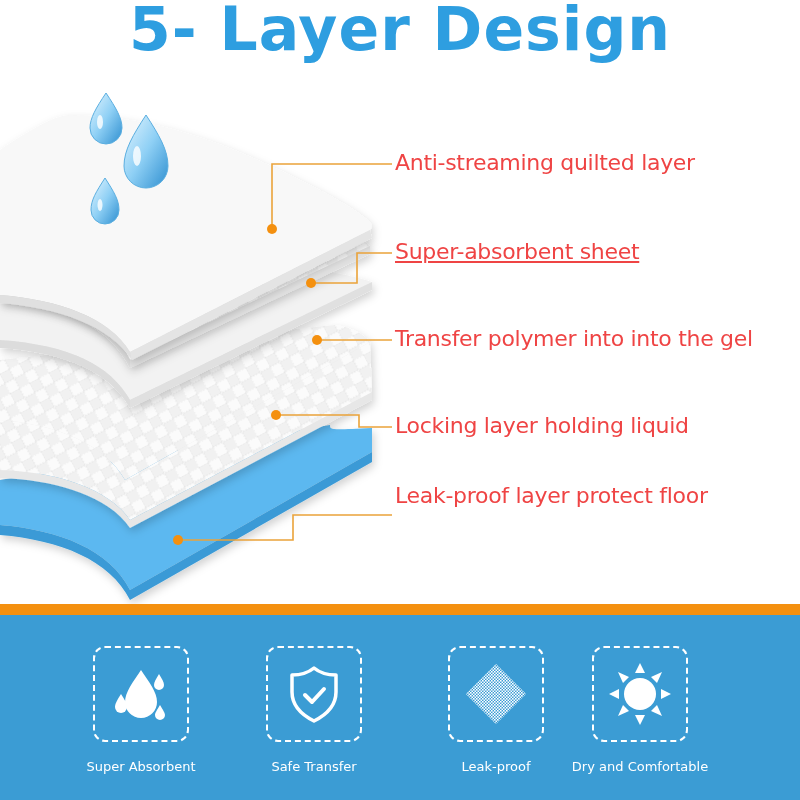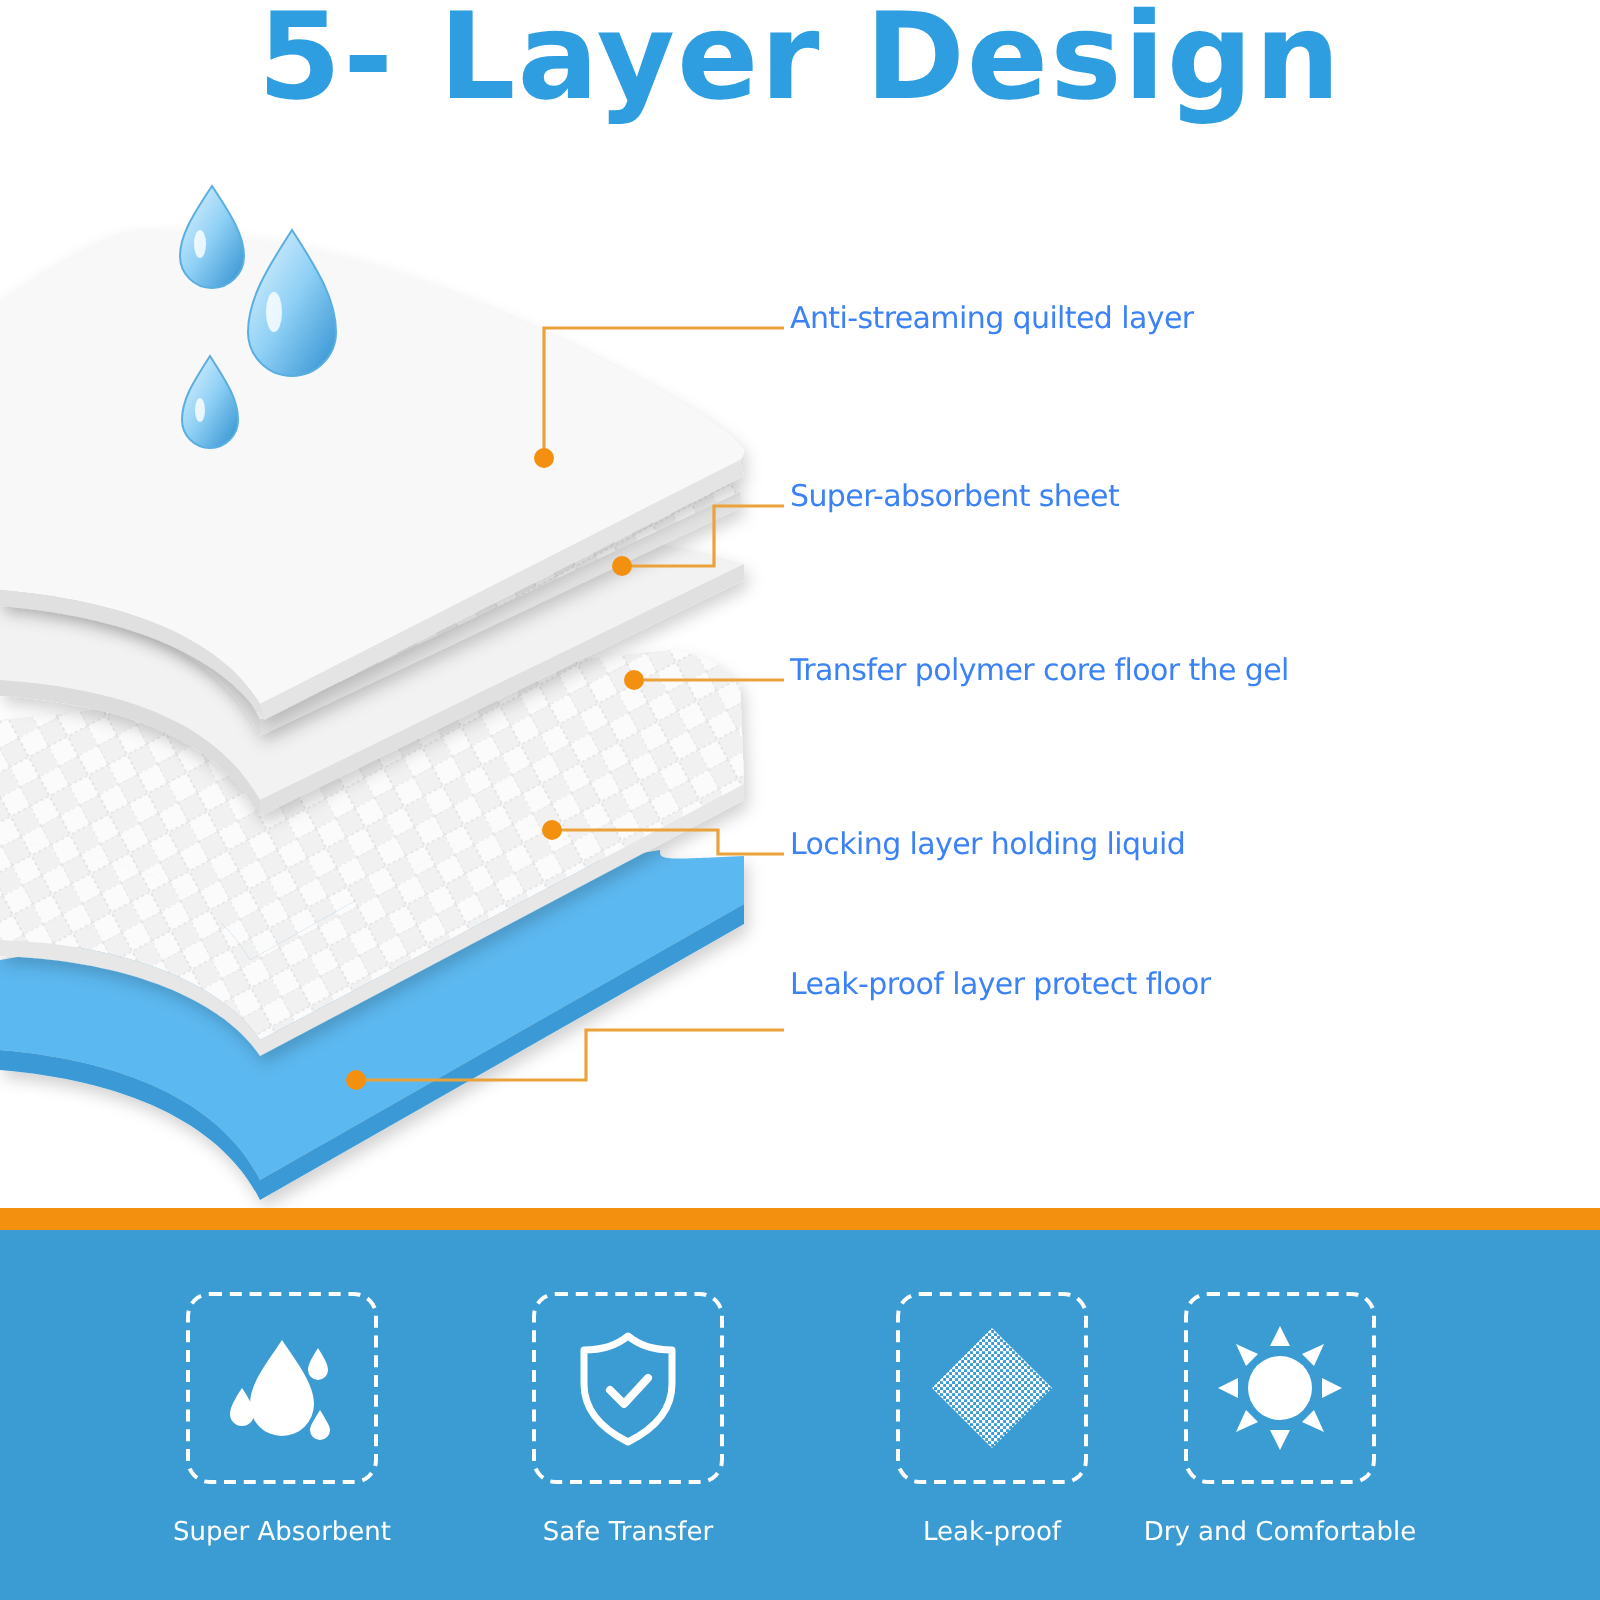--- a/index.html
+++ b/index.html
@@ -1,19 +1,19 @@
 <!DOCTYPE html>
 <html><head>
 <meta charset="utf-8">
 <style>
   html,body{margin:0;padding:0;}
   body{width:800px;height:800px;overflow:hidden;background:#ffffff;font-family:"DejaVu Sans","Liberation Sans",sans-serif;position:relative;}
   .title{position:absolute;left:0;top:-6px;width:800px;text-align:center;font-family:"DejaVu Sans",sans-serif;font-weight:bold;font-size:60px;letter-spacing:1px;color:#2e9ee0;}
   .illus{position:absolute;left:0;top:0;width:800px;height:610px;}
-  .label{position:absolute;left:395px;font-family:"DejaVu Sans",sans-serif;font-size:15px;color:#3b82f6;white-space:nowrap;letter-spacing:-0.3px;}
+  .label{position:absolute;left:395px;font-family:"DejaVu Sans",sans-serif;font-size:22px;color:#ef4444;white-space:nowrap;letter-spacing:-0.3px;}
   .orange-bar{position:absolute;left:0;top:604px;width:800px;height:11px;background:#f4900f;}
   .blue-panel{position:absolute;left:0;top:615px;width:800px;height:185px;background:#3b9cd4;}
   .feature{position:absolute;top:646px;width:150px;text-align:center;}
   .feature .box{width:96px;height:96px;margin:0 auto;box-sizing:border-box;border:2.5px dashed #ffffff;border-radius:12px;display:flex;align-items:center;justify-content:center;}
   .feature .cap{margin-top:17px;color:#ffffff;font-family:"DejaVu Sans",sans-serif;font-size:13px;white-space:nowrap;}
 </style>
 </head>
 <body>
 
 <div class="title">5- Layer Design</div>
@@ -85,22 +85,22 @@
   <g fill="#f4900f">
     <circle cx="272" cy="229" r="5"></circle>
     <circle cx="311" cy="283" r="5"></circle>
     <circle cx="317" cy="340" r="5"></circle>
     <circle cx="276" cy="415" r="5"></circle>
     <circle cx="178" cy="540" r="5"></circle>
   </g>
 </svg>
 
 <div class="label" style="top:150px;">Anti-streaming quilted layer</div>
-<div class="label" style="top:239px;">Super-absorbent sheet</div>
-<div class="label" style="top:326px;">Transfer polymer core floor the gel</div>
+<div class="label" style="top:239px;text-decoration:underline;">Super-absorbent sheet</div>
+<div class="label" style="top:326px;">Transfer polymer into into the gel</div>
 <div class="label" style="top:413px;text-align:center;">Locking layer holding liquid</div>
 <div class="label" style="top:483px;">Leak-proof layer protect floor</div>
 
 <div class="orange-bar"></div>
 <div class="blue-panel"></div>
 
 <div class="feature" style="left:66px;">
   <div class="box">
     <svg width="64" height="64" viewBox="0 0 64 64">
       <path d="M32 8 C 24 20, 16 30, 16 40 A 16 16 0 0 0 48 40 C 48 30, 40 20, 32 8 Z" fill="#fff"></path>

